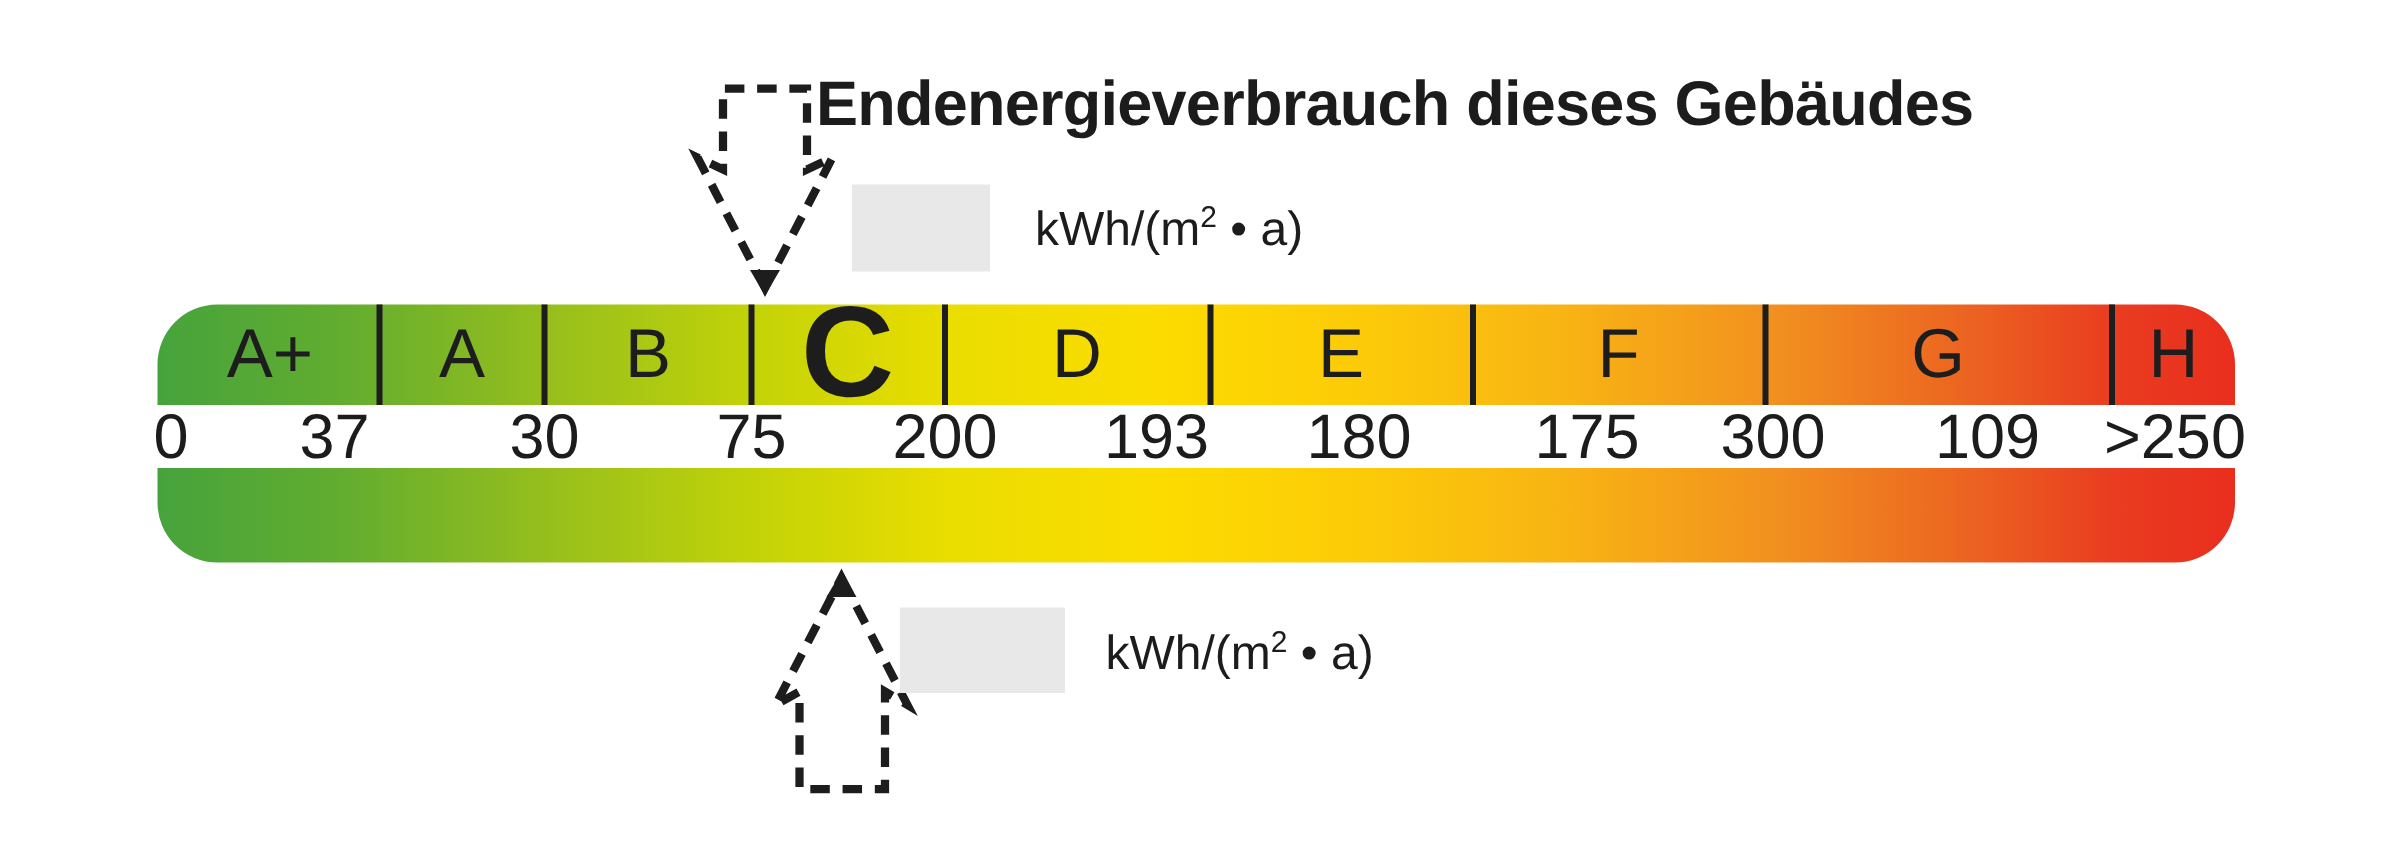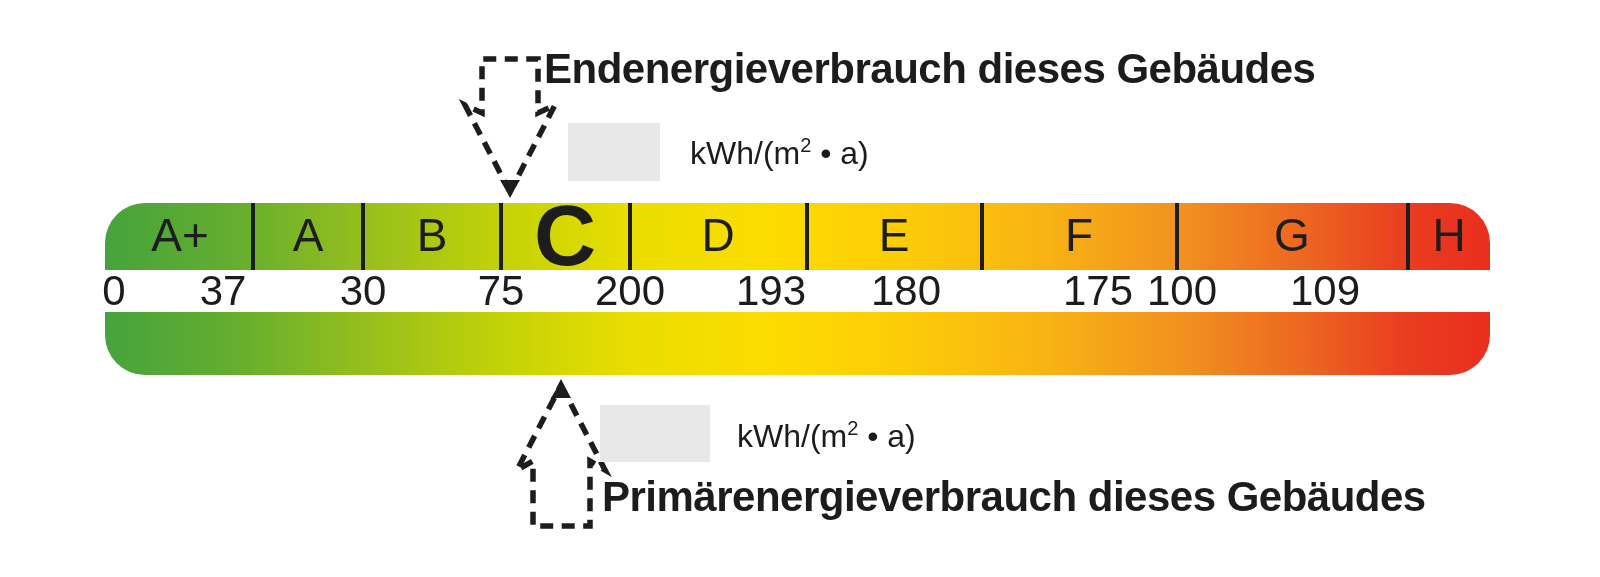--- a/index.html
+++ b/index.html
@@ -71,26 +71,26 @@
     </div>
 
     <div class="band-strip">
       <span class="tick" style="left:9px">0</span>
       <span class="tick" style="left:118px">37</span>
       <span class="tick" style="left:258px">30</span>
       <span class="tick" style="left:396px">75</span>
       <span class="tick" style="left:525px">200</span>
       <span class="tick" style="left:666px">193</span>
       <span class="tick" style="left:801px">180</span>
-      <span class="tick" style="left:993px">175</span>
-      <span class="tick" style="left:1077px">100</span>
+      <span class="tick" style="left:953px">175</span>
+      <span class="tick" style="left:1077px">300</span>
       <span class="tick" style="left:1220px">109</span>
+      <span class="tick" style="left:1345px">&gt;250</span>
     </div>
 
     <div class="band-lower grad" style="background: linear-gradient(90deg, rgb(70, 163, 60) 0%, rgb(99, 173, 47) 9%, rgb(151, 191, 28) 19%, rgb(196, 211, 7) 29%, rgb(234, 221, 0) 38%, rgb(252, 220, 0) 48%, rgb(252, 203, 8) 58%, rgb(248, 179, 20) 68%, rgb(241, 144, 31) 78%, rgb(236, 100, 33) 87%, rgb(233, 61, 32) 94%, rgb(233, 46, 30) 100%);"></div>
   </div>
 
   <div class="value-box box-bottom"></div>
   <div class="unit unit-bottom"><span>kWh/(m</span><sup>2</sup><span> • a)</span></div>
 
-  <div class="title title-bottom">Primärenergieverbrauch dieses Gebäudes</div>
 
 </div>
 
 </body></html>

